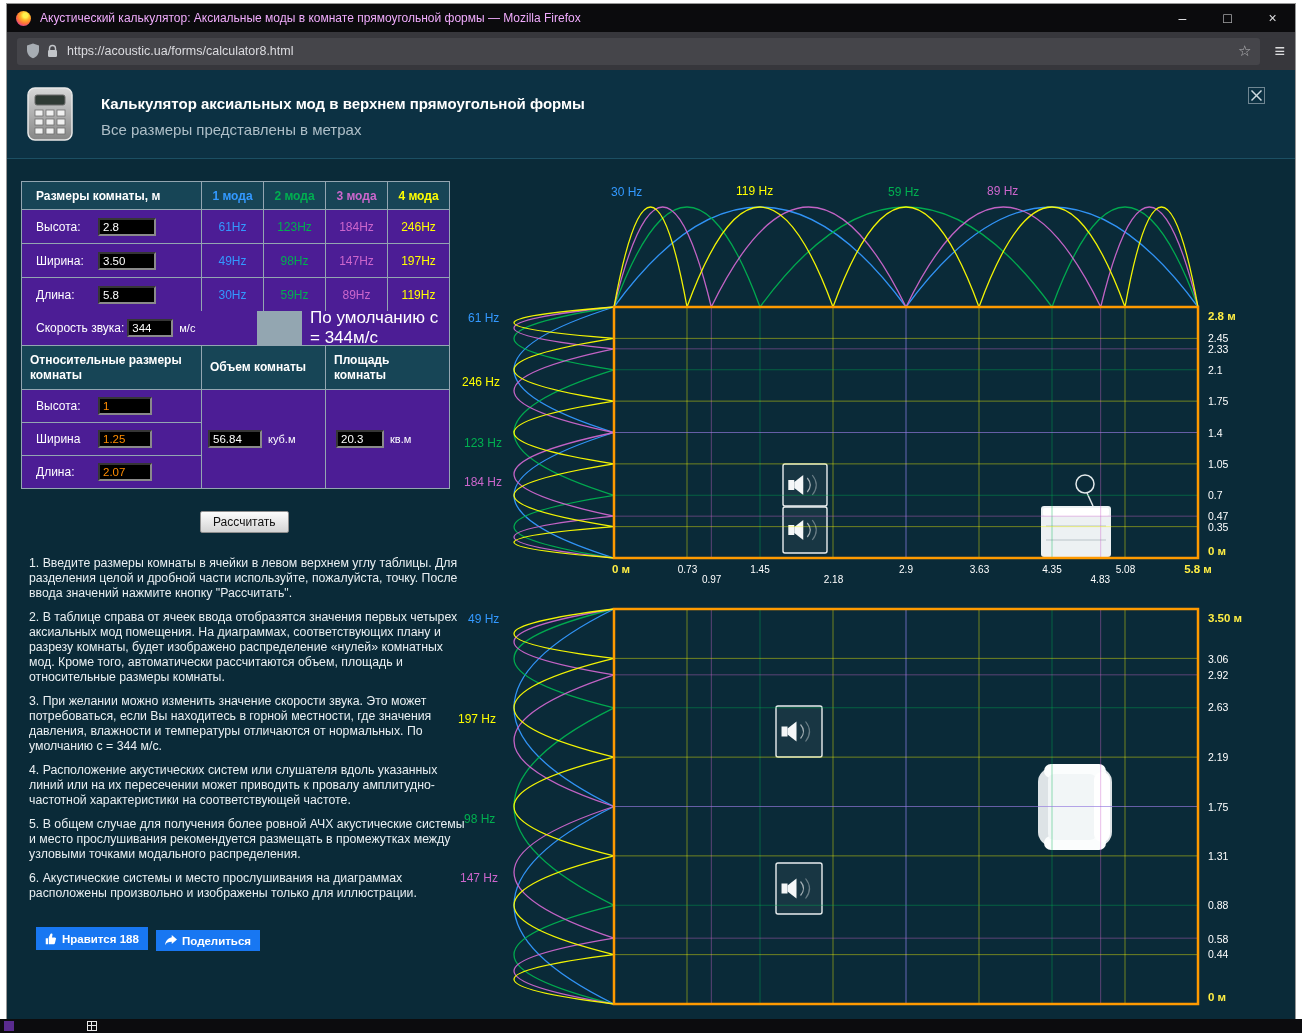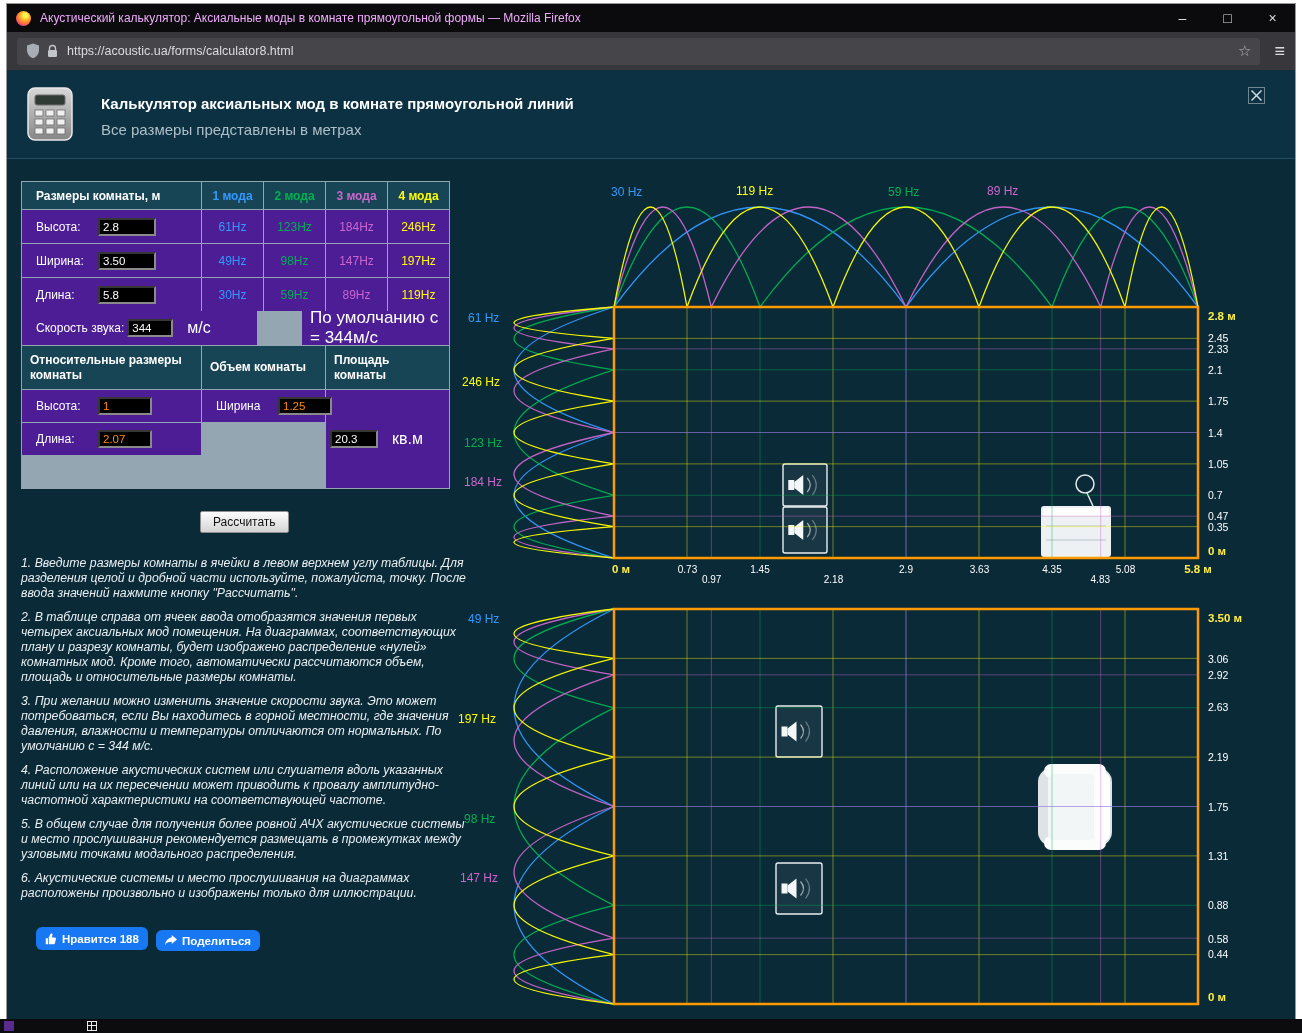--- a/index.html
+++ b/index.html
@@ -39,31 +39,31 @@
   .ts{left:14px;top:241px;grid-template-columns:236px 192px;grid-template-rows:35px;border-top:none;}
   .t2{left:14px;top:276px;grid-template-columns:180px 124px 124px;grid-template-rows:44px 33px 33px 33px;border-top:none;}
   .t2 .hd{white-space:normal;text-align:left;padding:4px 8px;line-height:1.2;justify-content:flex-start;}
   .t2 .v{grid-column:2;grid-row:2 / span 3;justify-content:flex-start;}
   .t2 .a{grid-column:3;grid-row:2 / span 3;justify-content:flex-start;}
   .lbl{width:62px;flex:none;}
   .inp{background:#000000;color:#ffffff;border:2px inset #8a8a8a;height:18px;font-size:11.5px;font-family:"Liberation Sans",sans-serif;padding:0 3px;width:58px;}
   .inp.speed{width:46px;margin-left:3px;}
   .inp.rel{color:#ff8c00;width:54px;}
   .inp.vol{width:54px;margin-left:6px;}
-  .inp.area{width:48px;margin-left:4px;}
-  .unit{margin-left:14px;font-size:16px;}
+  .inp.area{width:48px;margin-left:10px;}
+  .unit{margin-left:6px;font-size:11px;}
   .note{font-size:17px;padding-left:8px;justify-content:flex-start;margin-left:44px;}
   .c1{color:var(--mode1);} .c2{color:var(--mode2);} .c3{color:var(--mode3);} .c4{color:var(--mode4);}
 
   .calc-btn{position:absolute;left:193px;top:441px;background:linear-gradient(#fdfdfd,#d4d4d4);border:1px solid #8e8e8e;border-radius:2px;font-size:12px;padding:3px 12px;color:#111111;font-family:"Liberation Sans",sans-serif;cursor:pointer;}
 
   .instructions{position:absolute;left:14px;top:486px;width:450px;color:#e9eff2;font-size:12.3px;line-height:15px;}
-  .instructions p{margin:0 0 9px 0;font-style:italic;}
-
-  .like-btn,.share-btn{position:absolute;background:var(--link_blue);border-radius:6px;color:#ffffff;font-size:11.5px;font-weight:bold;display:flex;align-items:center;padding:0 9px;gap:5px;cursor:pointer;}
+  .instructions p{margin:0 0 9px 8px;}
+
+  .like-btn,.share-btn{position:absolute;background:var(--link_blue);border-radius:0;color:#ffffff;font-size:11.5px;font-weight:bold;display:flex;align-items:center;padding:0 9px;gap:5px;cursor:pointer;}
   .like-btn{left:29px;top:857px;height:23px;}
   .share-btn{left:149px;top:860px;height:21px;}
 
   .taskbar{position:absolute;left:0;top:1019px;width:1302px;height:14px;background:#0c0c0e;}
   .tb-ic{position:absolute;top:2px;width:10px;height:10px;}
   .tb-purple{left:4px;background:#5a2b8e;}
   .tb-grid{left:87px;border:1px solid #e8e8e8;
     background:linear-gradient(to right,transparent 3px,#e8e8e8 3px 4px,transparent 4px),
                linear-gradient(to bottom,transparent 3px,#e8e8e8 3px 4px,transparent 4px);}
 </style>
@@ -265,21 +265,21 @@
             <rect x="19" y="23" width="8" height="6"></rect>
             <rect x="30" y="23" width="8" height="6"></rect>
           <rect x="8" y="32" width="8" height="6"></rect>
             <rect x="19" y="32" width="8" height="6"></rect>
             <rect x="30" y="32" width="8" height="6"></rect>
           <rect x="8" y="41" width="8" height="6"></rect>
             <rect x="19" y="41" width="8" height="6"></rect>
             <rect x="30" y="41" width="8" height="6"></rect>
         </g>
       </svg>
-      <div class="h-title">Калькулятор аксиальных мод в комнате прямоугольной линий</div>
+      <div class="h-title">Калькулятор аксиальных мод в верхнем прямоугольной формы</div>
       <div class="h-sub">Все размеры представлены в метрах</div>
       <svg class="page-close" width="17" height="17">
         <rect x="0.5" y="0.5" width="16" height="16" fill="none" stroke="#6f8692"></rect>
         <line x1="3.5" y1="3.5" x2="13.5" y2="13.5" stroke="#cfdbe1" stroke-width="1.5"></line>
         <line x1="13.5" y1="3.5" x2="3.5" y2="13.5" stroke="#cfdbe1" stroke-width="1.5"></line>
       </svg>
     </div>
 
     <div class="tbl t1">
       <div class="cell hd lab">Размеры комнаты, м</div>
@@ -326,20 +326,24 @@
     </div>
 
     <div class="tbl t2">
       <div class="cell hd">Относительные размеры комнаты</div>
       <div class="cell hd">Объем комнаты</div>
       <div class="cell hd">Площадь комнаты</div>
 
       <div class="cell lab">
         <span class="lbl">Высота:</span>
         <input class="inp rel" value="1" style="">
+      </div>
+      <div class="cell v">
+        <input class="inp vol" value="56.84" style="">
+        <span class="unit">куб.м</span>
       </div>
       <div class="cell a">
         <input class="inp area" value="20.3" style="">
         <span class="unit">кв.м</span>
       </div>
       <div class="cell lab">
         <span class="lbl">Ширина</span>
         <input class="inp rel" value="1.25" style="">
       </div>
       <div class="cell lab">

